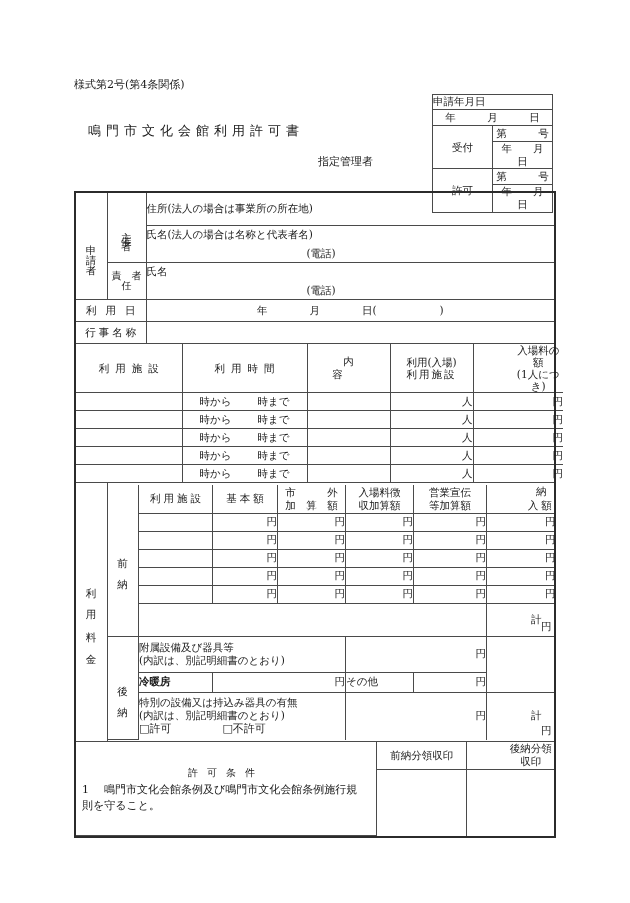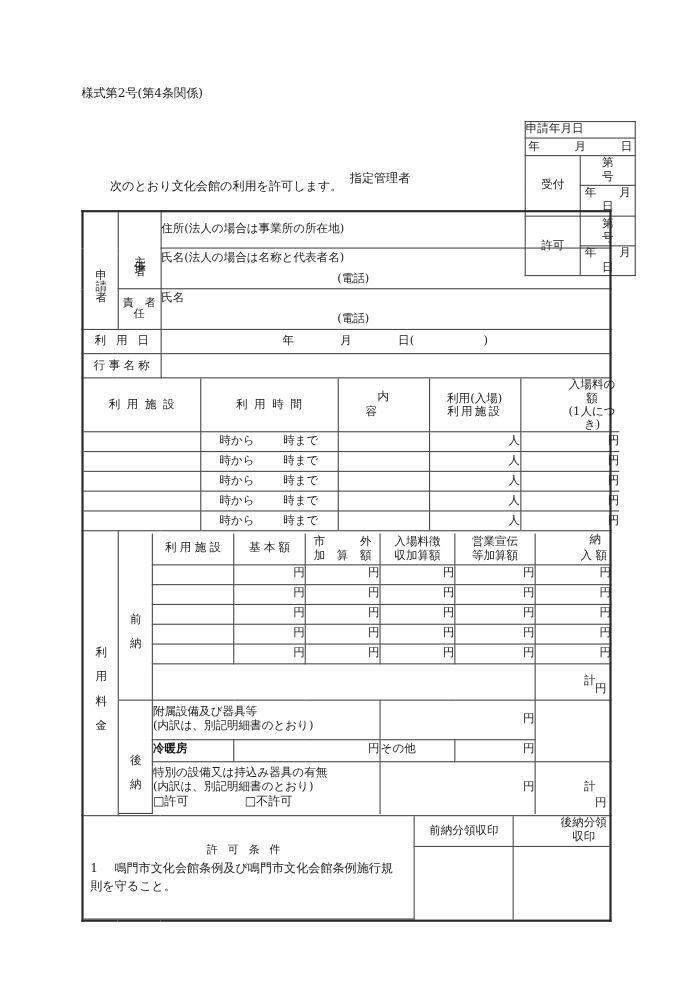--- a/index.html
+++ b/index.html
@@ -64,23 +64,22 @@
     font-size: 11px;
     margin-top: 12px;
   }
   #lead-sentence {
     left: 100px; top: 162px;
     font-size: 11px;
   }
 
   
   #receipt-box {
-    left: 432px; top: 110px;
-    width: 101px;
-    margin-left: 45px;
+    left: 432px; top: 94px;
+    width: 121px;
   }
   #receipt-box td { height: 15px; }
   #receipt-box .kv-label { width: 36px; }
 
   
   #main-table {
     left: 74px; top: 191px;
     width: 480px;
     border: 2px solid #2b2b2b;
   }
@@ -115,24 +114,24 @@
   #cond-item  { font-size: 11px; line-height: 1.45; }
   .chk { font-size: 11px; }
 </style>
 </head>
 <body>
 
 <div class="page">
 
   <div class="abs" id="form-no">様式第2号(第4条関係)</div>
 
+  <div class="abs" id="doc-title">鳴門市文化会館利用許可書</div>
 
   <div class="abs" id="manager-line">指定管理者</div>
 
-  <div class="abs" id="lead-sentence">次のとおり文化会館の利用を許可します。</div>
 
   <table class="tbl abs" id="receipt-box">
     <tbody>
       <tr>
         <td colspan="2" class="l pad" style="height:14px;">申請年月日</td>
       </tr>
       <tr>
         <td colspan="2" class="c pad" style="border-top:0;">年　　　月　　　日</td>
       </tr>
       <tr>

